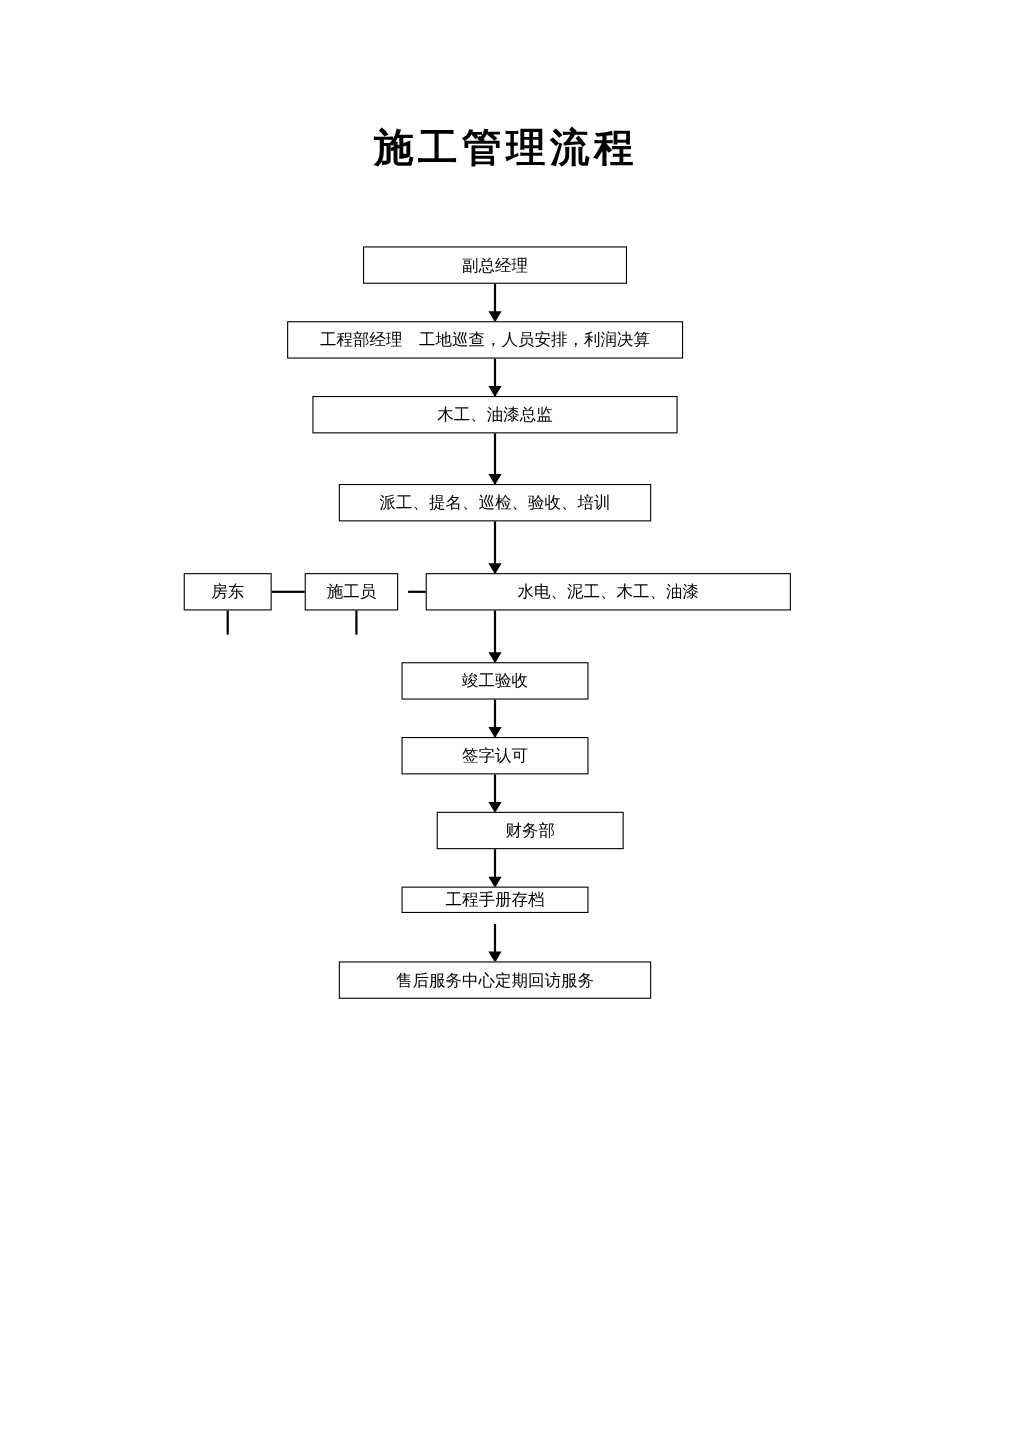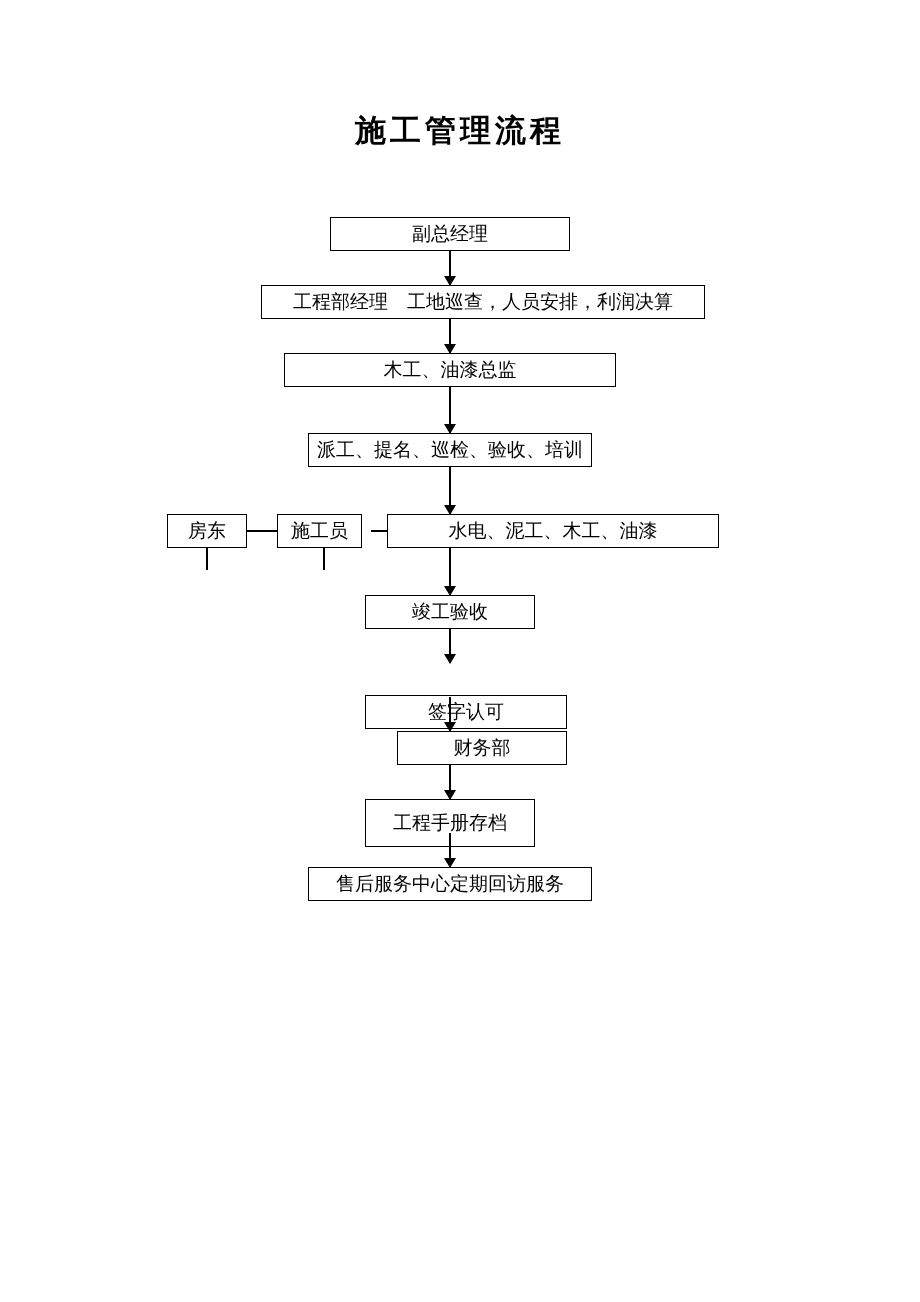--- a/index.html
+++ b/index.html
@@ -5,36 +5,36 @@
     * { box-sizing: border-box; margin: 0; padding: 0; }
     body {
       width: 920px;
       background: #fff;
       font-family: "SimSun", "宋体", serif;
       color: #000;
       padding-top: 110px;
     }
     .title {
       text-align: center;
-      font-size: 31px;
+      font-size: 36px;
       font-weight: bold;
       font-family: "KaiTi", "楷体", serif;
       letter-spacing: 4px;
       margin-bottom: 65px;
     }
     .flow {
       position: relative;
       width: 100%;
       height: 850px;
     }
     .box {
       position: absolute;
       border: 1.5px solid #000;
       background: #fff;
-      font-size: 19px;
+      font-size: 15px;
       display: flex;
       align-items: center;
       justify-content: center;
       text-align: center;
       padding: 6px 10px;
       white-space: nowrap;
     }
     .arrow {
       position: absolute;
       width: 2px;
@@ -65,21 +65,21 @@
 </head>
 <body>
 
 <div class="title">施工管理流程</div>
 
 <div class="flow">
 
   <div class="box" style="left:330px; top:0px; width:240px; height:34px;">副总经理</div>
   <div class="arrow" style="left:449px; top:34px; height:34px;"></div>
 
-  <div class="box" style="left:261px; top:68px; width:444px; height:34px;">工程部经理　工地巡查，人员安排，利润决算</div>
+  <div class="box" style="left:261px; top:68px; width:360px; height:34px;">工程部经理　工地巡查，人员安排，利润决算</div>
   <div class="arrow" style="left:449px; top:102px; height:34px;"></div>
 
   <div class="box" style="left:284px; top:136px; width:332px; height:34px;">木工、油漆总监</div>
   <div class="arrow" style="left:449px; top:170px; height:46px;"></div>
 
   <div class="box" style="left:308px; top:216px; width:284px; height:34px;">派工、提名、巡检、验收、培训</div>
   <div class="arrow" style="left:449px; top:250px; height:47px;"></div>
 
   <div class="box" style="left:167px; top:297px; width:80px; height:34px;text-align:center;">房东</div>
   <div class="box" style="left:277px; top:297px; width:85px; height:34px;">施工员</div>
@@ -89,24 +89,24 @@
   <div class="hline" style="left:371px; top:313px; width:16px;"></div>
 
   <div class="vstub" style="left:206px; top:331px; height:22px;"></div>
   <div class="vstub" style="left:323px; top:331px; height:22px;"></div>
 
   <div class="arrow" style="left:449px; top:331px; height:47px;"></div>
 
   <div class="box" style="left:365px; top:378px; width:170px; height:34px;font-family:Liberation Serif, serif;">竣工验收</div>
   <div class="arrow" style="left:449px; top:412px; height:34px;"></div>
 
-  <div class="box" style="left:365px; top:446px; width:202px; height:34px;margin-top:32px;">签字认可</div>
+  <div class="box" style="left:365px; top:446px; width:170px; height:34px;">签字认可</div>
   <div class="arrow" style="left:449px; top:480px; height:34px;"></div>
 
   <div class="box" style="left:365px; top:514px; width:170px; height:34px;margin-left:32px;">财务部</div>
   <div class="arrow" style="left:449px; top:548px; height:34px;"></div>
 
-  <div class="box" style="left:365px; top:582px; width:170px; height:48px;">工程手册存档</div>
+  <div class="box" style="left:365px; top:582px; width:170px; height:24px;">工程手册存档</div>
   <div class="arrow" style="left:449px; top:616px; height:34px;"></div>
 
   <div class="box" style="left:308px; top:650px; width:284px; height:34px;">售后服务中心定期回访服务</div>
 
 </div>
 
 </body></html>

